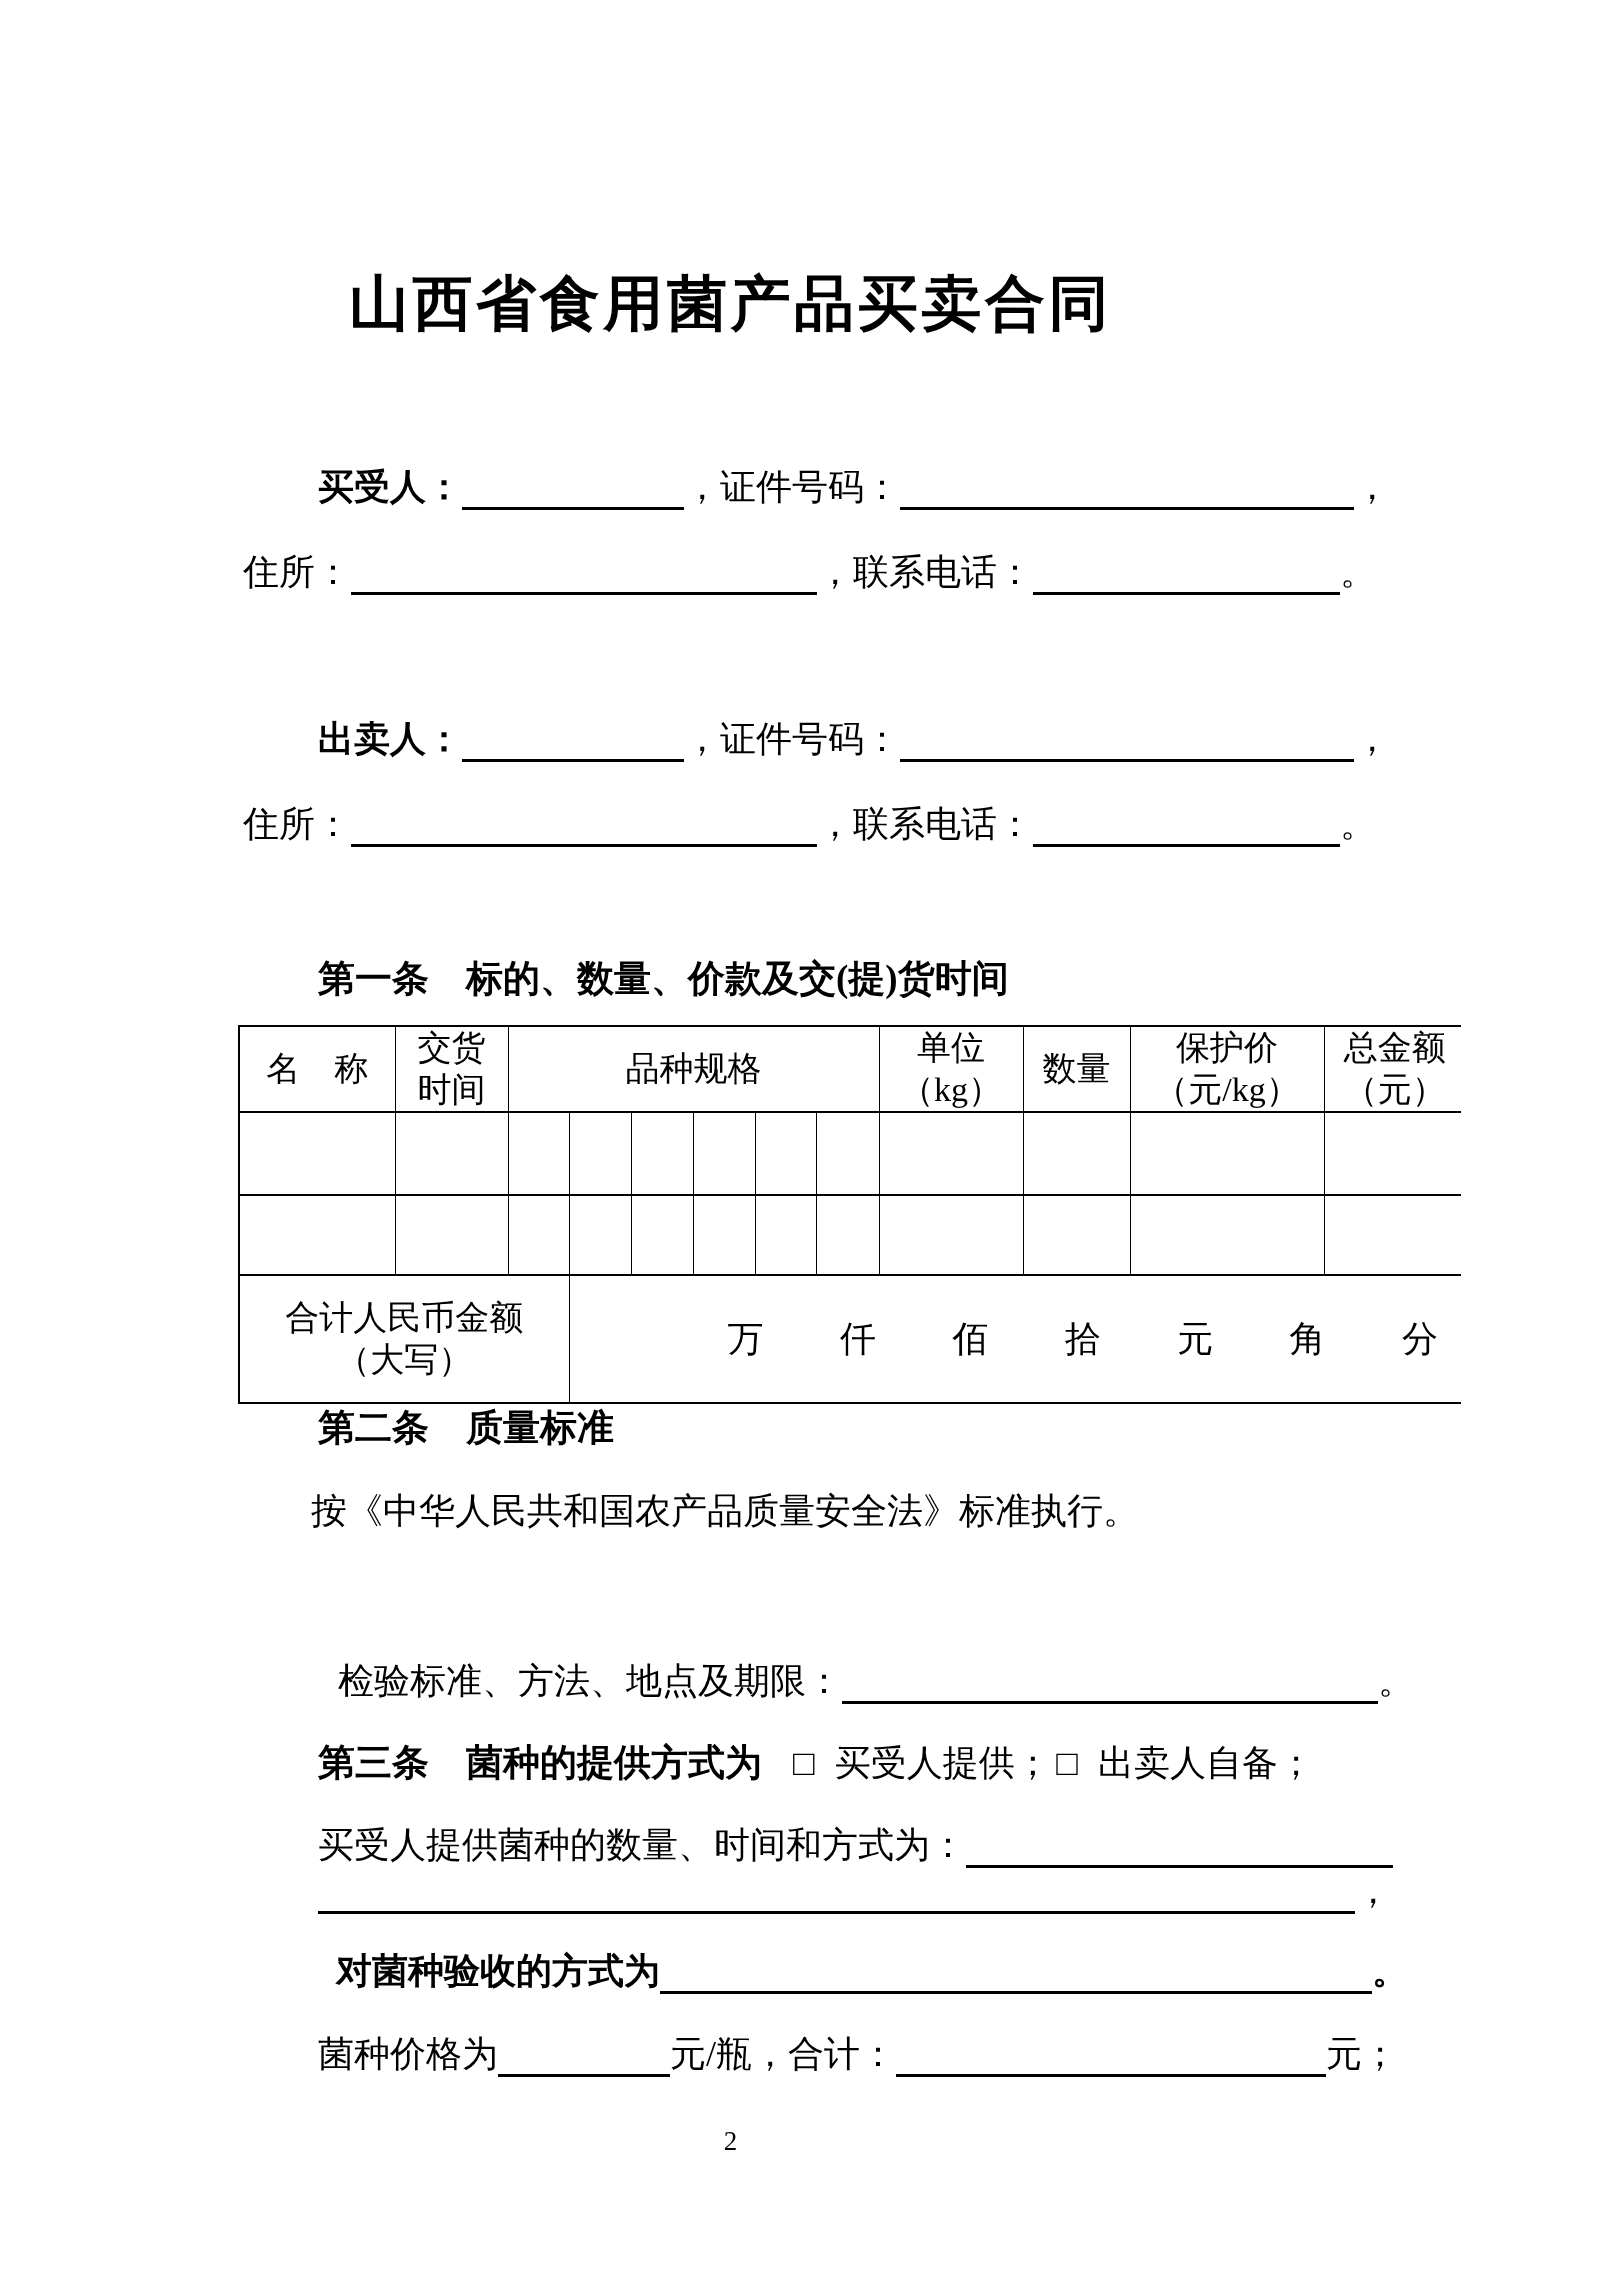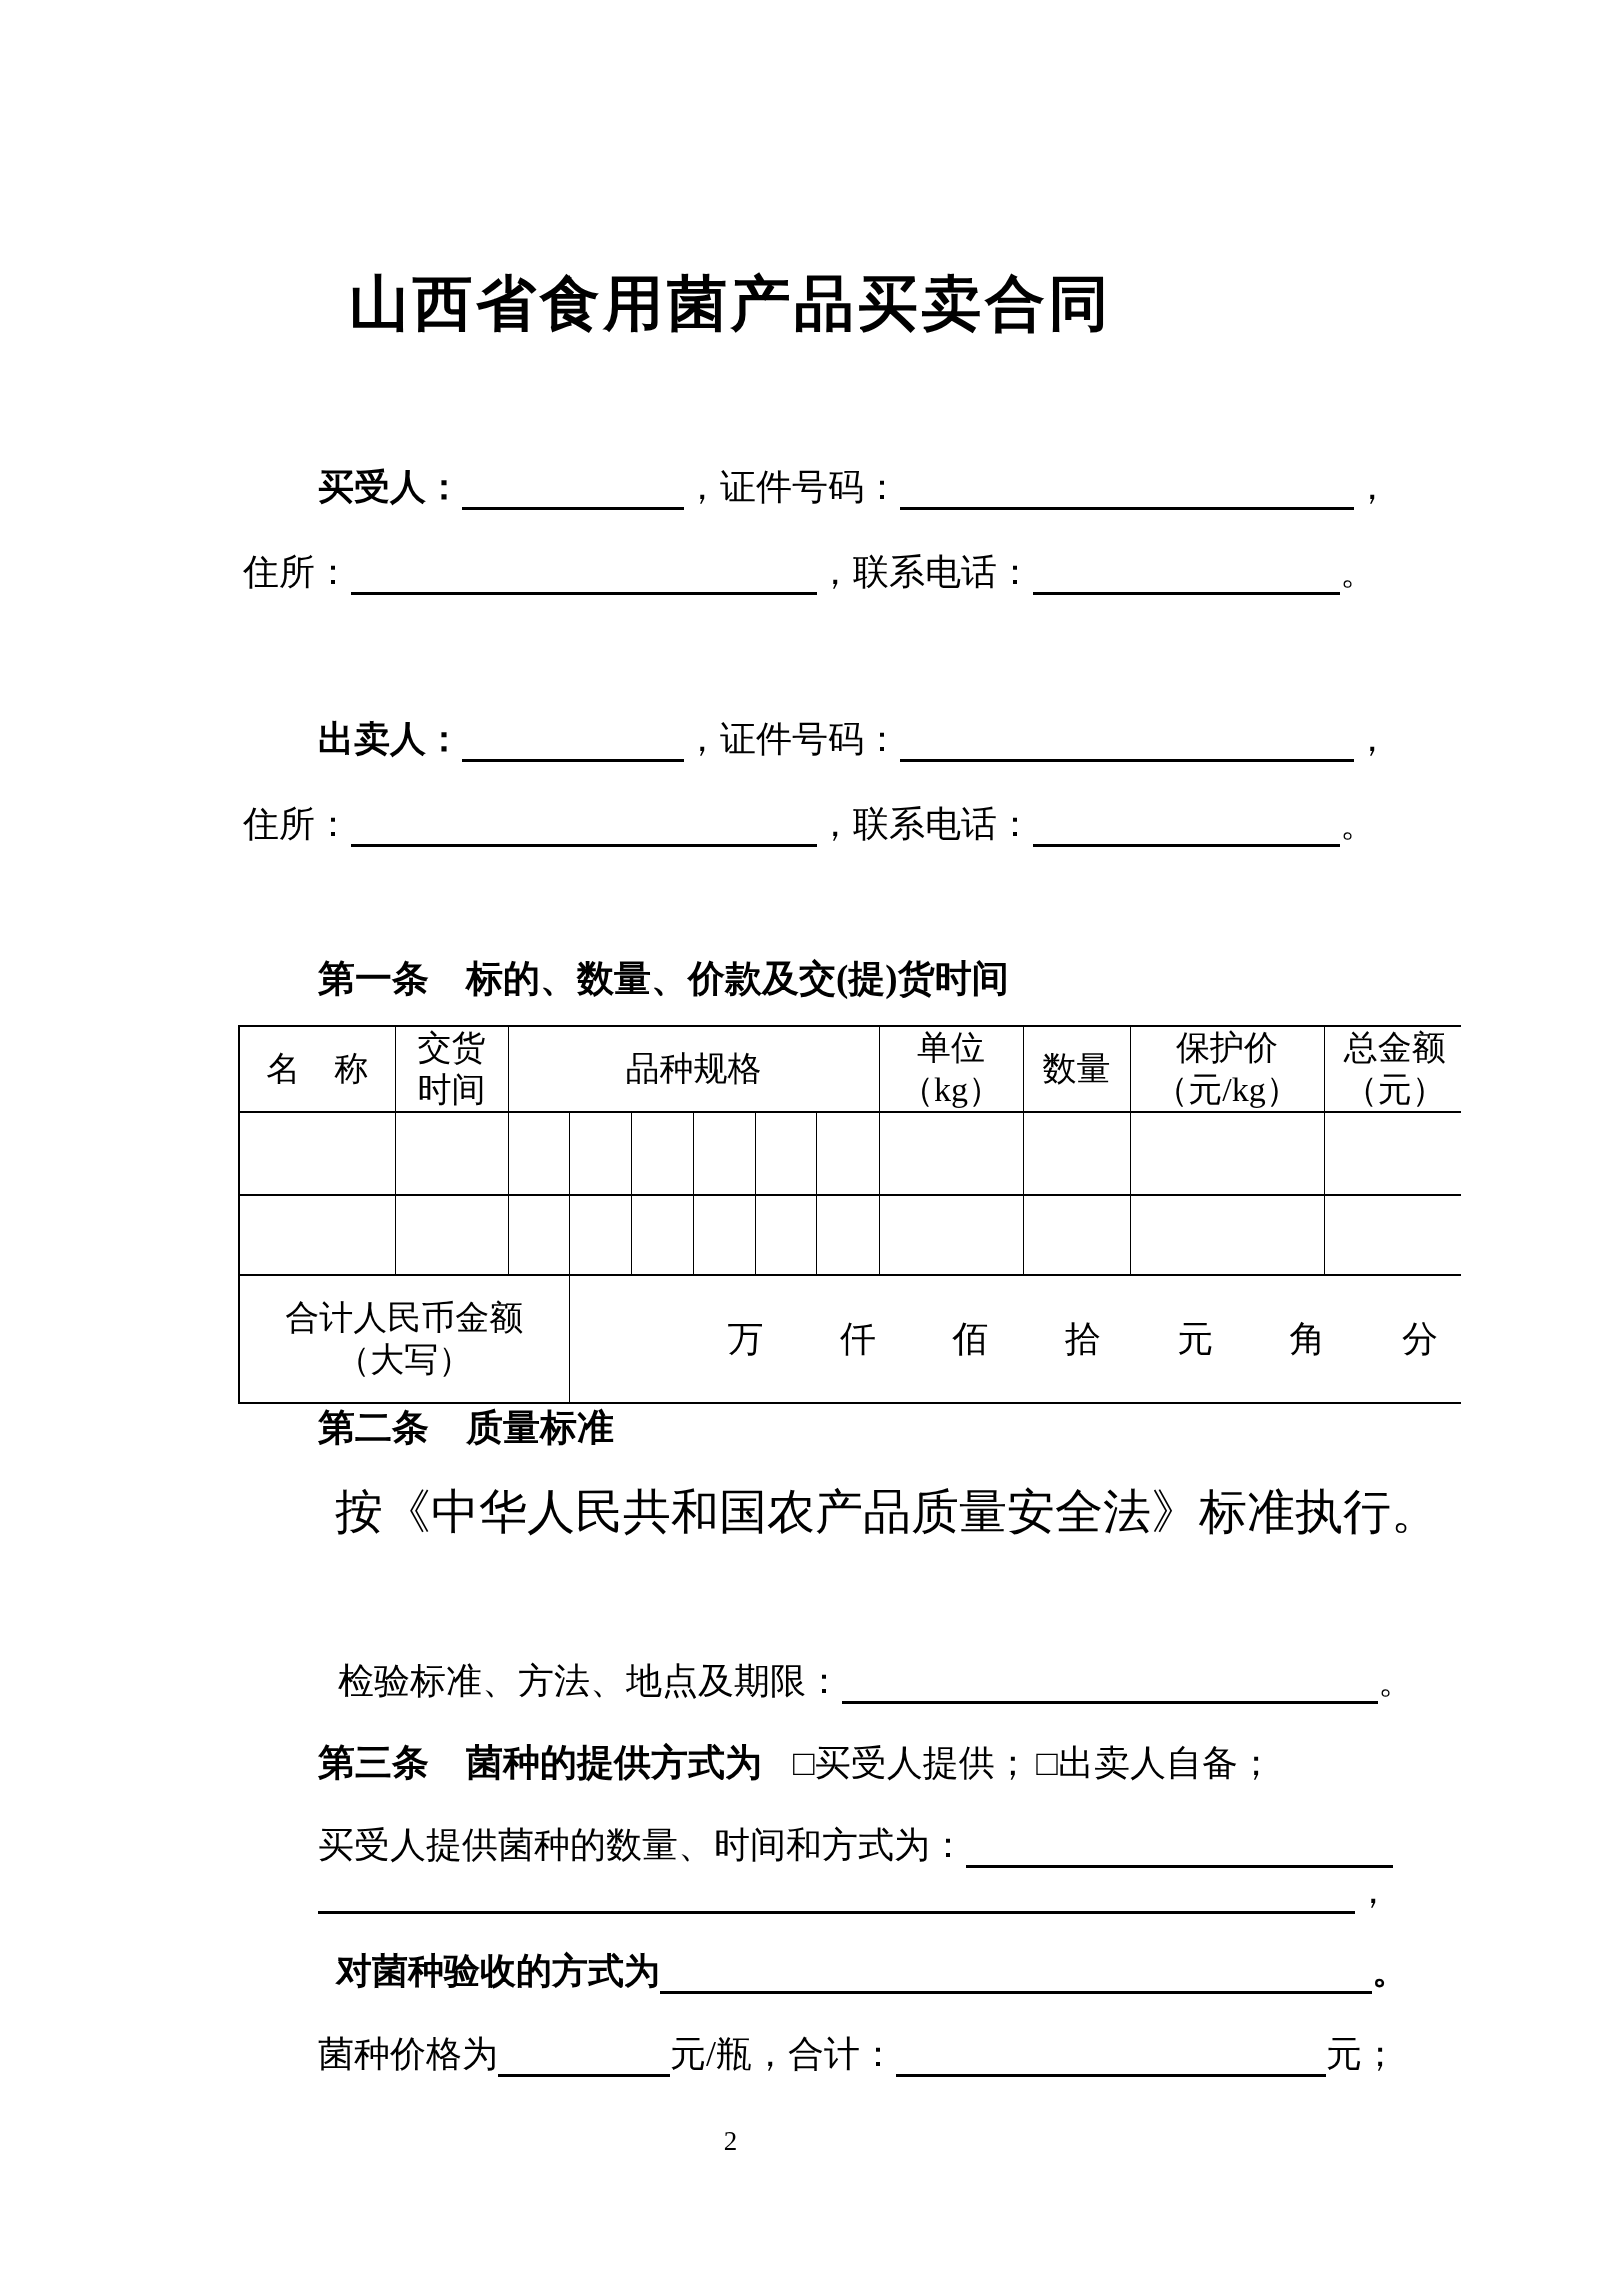--- a/index.html
+++ b/index.html
@@ -7,24 +7,24 @@
         font-family:"Liberation Serif","DejaVu Serif",serif;overflow:hidden;}
   .abs{position:absolute;}
   .title{left:0;top:264px;width:100%;text-align:center;font-size:60px;font-weight:bold;letter-spacing:3.6px;}
   .line{display:flex;align-items:flex-end;height:49px;font-size:36px;white-space:nowrap;}
   .line .t{line-height:45px;}
   .b{font-weight:bold;}
   .blank{border-bottom:3.6px solid #000;height:42px;flex:0 0 auto;}
   .grow{flex:1 1 auto;}
   .heading{font-size:37px;font-weight:bold;line-height:47px;white-space:nowrap;}
   .h3line{display:flex;align-items:flex-end;height:49px;white-space:nowrap;}
-  .h3line .opt{font-size:36px;line-height:45px;}
+  .h3line .opt{font-size:36px;line-height:45px;padding-left:20px;}
   .h3line .cb{font-size:36px;line-height:45px;margin-left:31px;}
   .h3line .cb2{margin-left:5.4px;}
-  .law{font-size:48px;line-height:47px;white-space:nowrap;margin-left:24px;}
+  .law{font-size:36px;line-height:47px;white-space:nowrap;}
   table.goods{border-collapse:collapse;table-layout:fixed;border:2.7px solid #000;}
   table.goods td{border:2.7px solid #000;border-left-width:1.8px;border-right-width:1.8px;
         padding:0;text-align:center;vertical-align:middle;font-size:34px;line-height:42px;
         white-space:pre-line;font-weight:normal;}
   tr.hrow{height:86px;} tr.r1{height:83px;} tr.r2{height:80px;} tr.trow{height:95px;}
   .units{display:flex;justify-content:space-between;padding:0 27px 0 158px;font-size:36px;}
   .pagenum{left:0;top:2126px;width:100%;text-align:center;font-size:27px;}
 </style>
 </head>
 <body>

